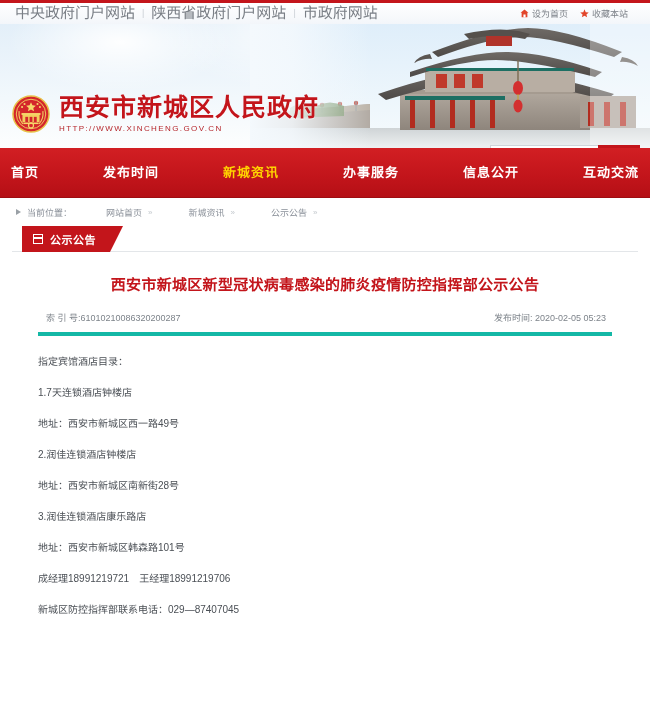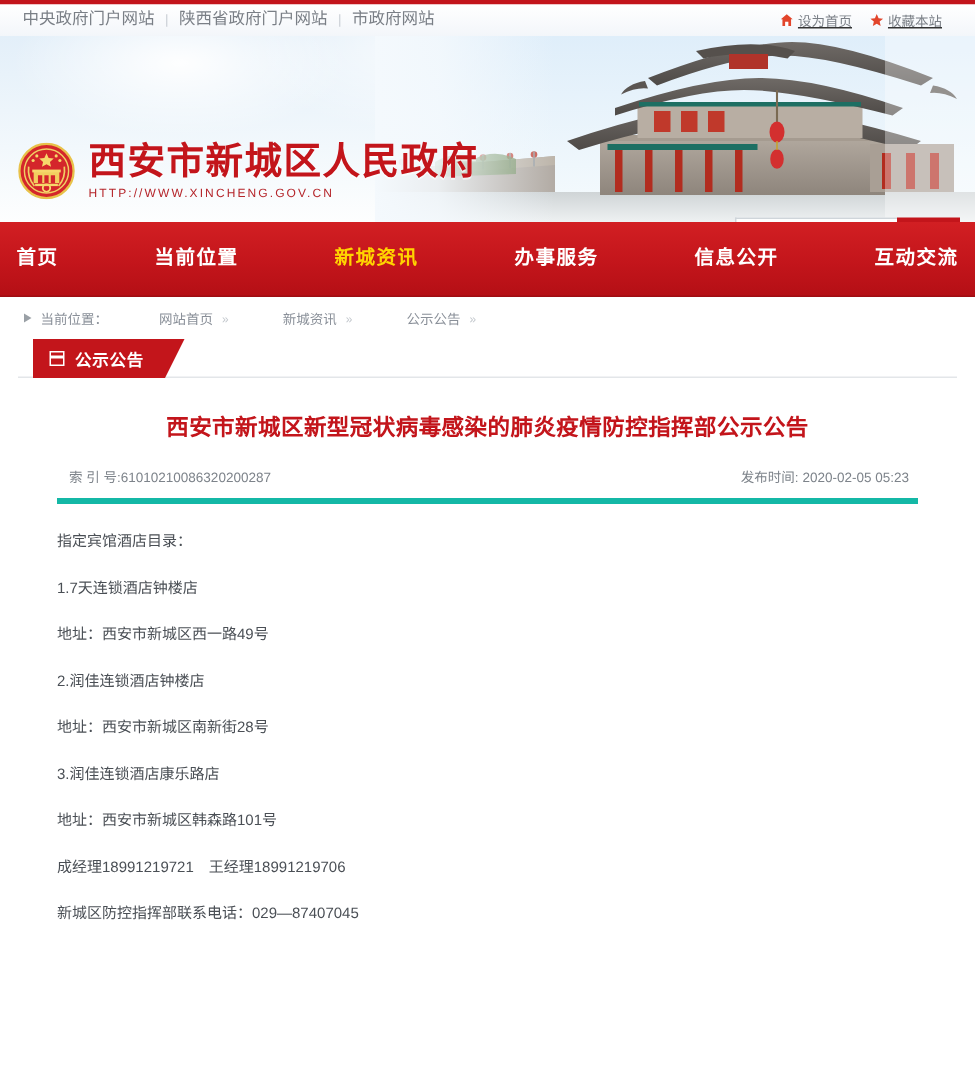--- a/index.html
+++ b/index.html
@@ -30,40 +30,39 @@
     padding: 0 10px 0 8px;
     position: relative;
     z-index: 5;
   }
   .topbar-left {
     display: flex;
     align-items: center;
     gap: 0;
   }
   .topbar-link {
-    font-size: 11px;
+    font-size: 15px;
     color: #7a7f86;
     text-decoration: none;
     padding: 0 7px;
     line-height: 1;
     white-space: nowrap;
     font-family: Liberation Serif, serif;
   }
   .topbar-sep {
     color: #c9ced4;
     font-size: 9px;
     line-height: 1;
   }
   .topbar-right {
     margin-left: auto;
     display: flex;
     align-items: center;
     gap: 12px;
     padding-right: 12px;
-    text-decoration: underline;
   }
   .topbar-action {
     display: flex;
     align-items: center;
     gap: 3px;
     font-size: 9px;
     color: #7a7f86;
     text-decoration: none;
     white-space: nowrap;
   }
@@ -477,21 +476,21 @@
           <circle cx="5.8" cy="5.8" r="4.1" fill="none" stroke="#fff" stroke-width="1.4"></circle>
           <line x1="9" y1="9" x2="12.4" y2="12.4" stroke="#fff" stroke-width="1.6" stroke-linecap="round"></line>
         </svg>
       </span>
     </button>
   </div>
 </div>
 
 <nav class="nav">
   <a class="nav-item" href="#">首页</a>
-  <a class="nav-item" href="#">当前位置</a>
+  <a class="nav-item" href="#">发布时间</a>
   <a class="nav-item active" href="#">新城资讯</a>
   <a class="nav-item" href="#">办事服务</a>
   <a class="nav-item" href="#">信息公开</a>
   <a class="nav-item" href="#">互动交流</a>
 </nav>
 
 <div class="page">
 
   <div class="breadcrumb">
     <span class="bc-arrow"></span>

